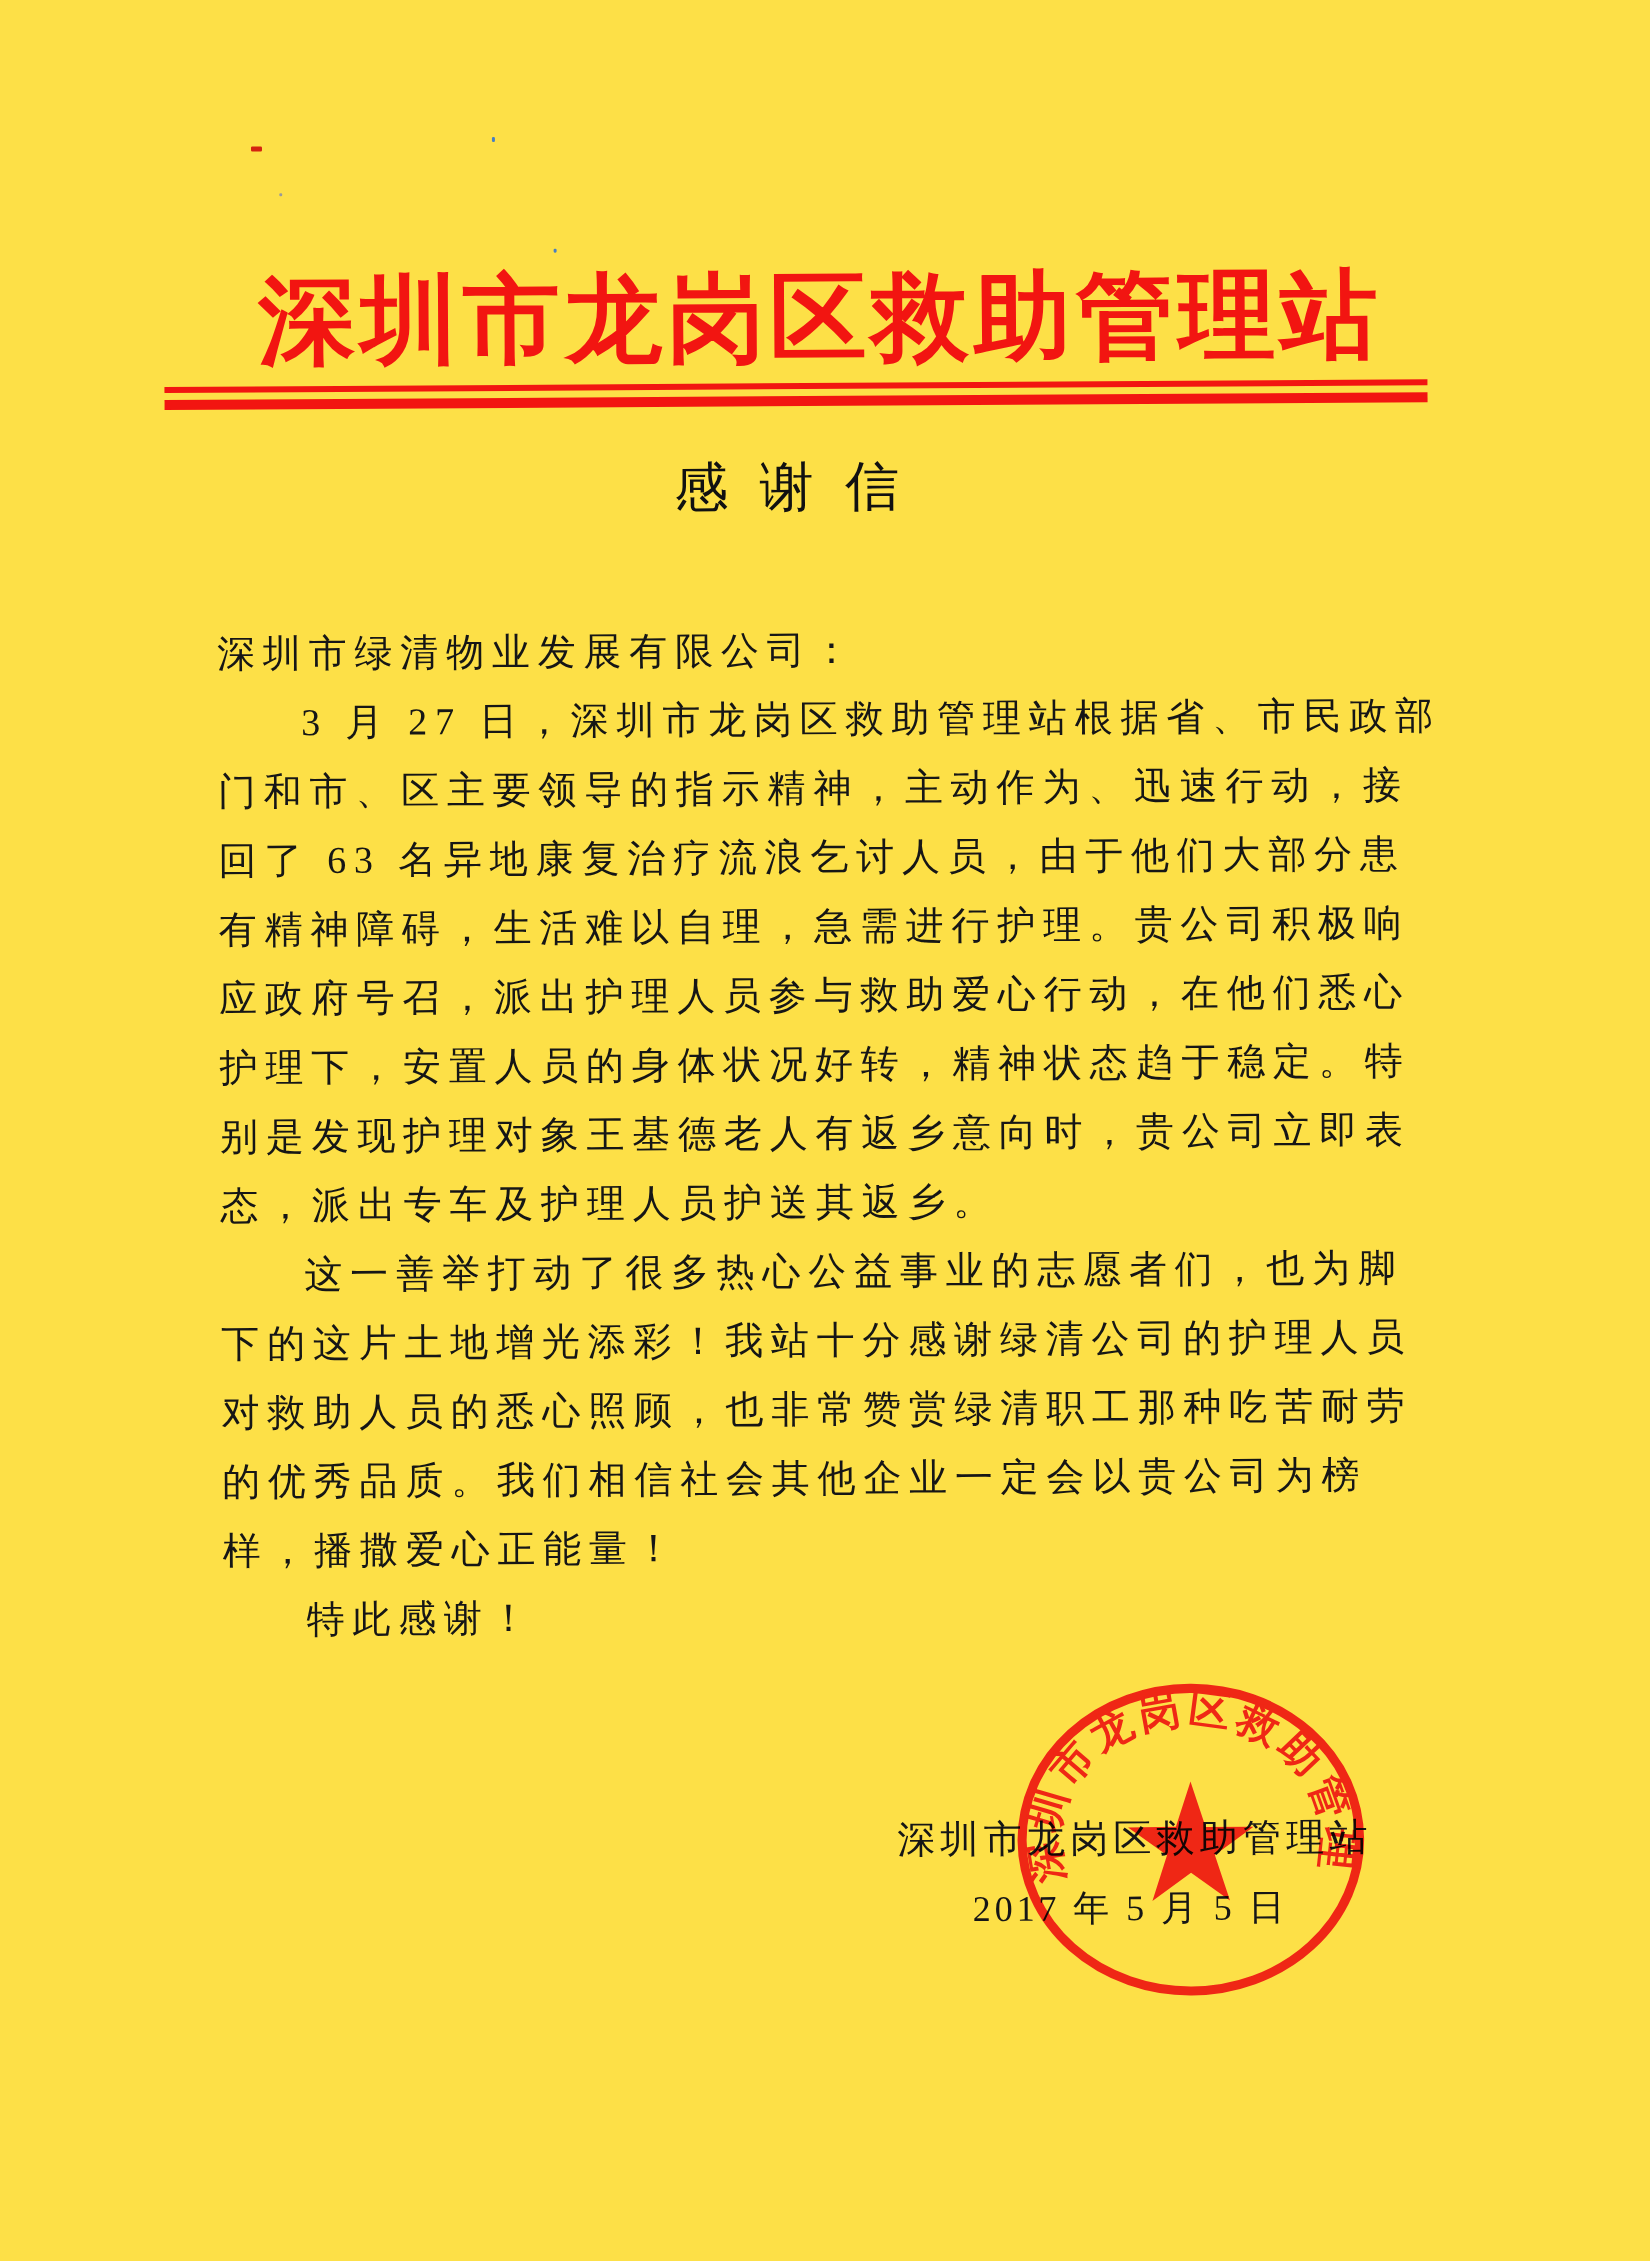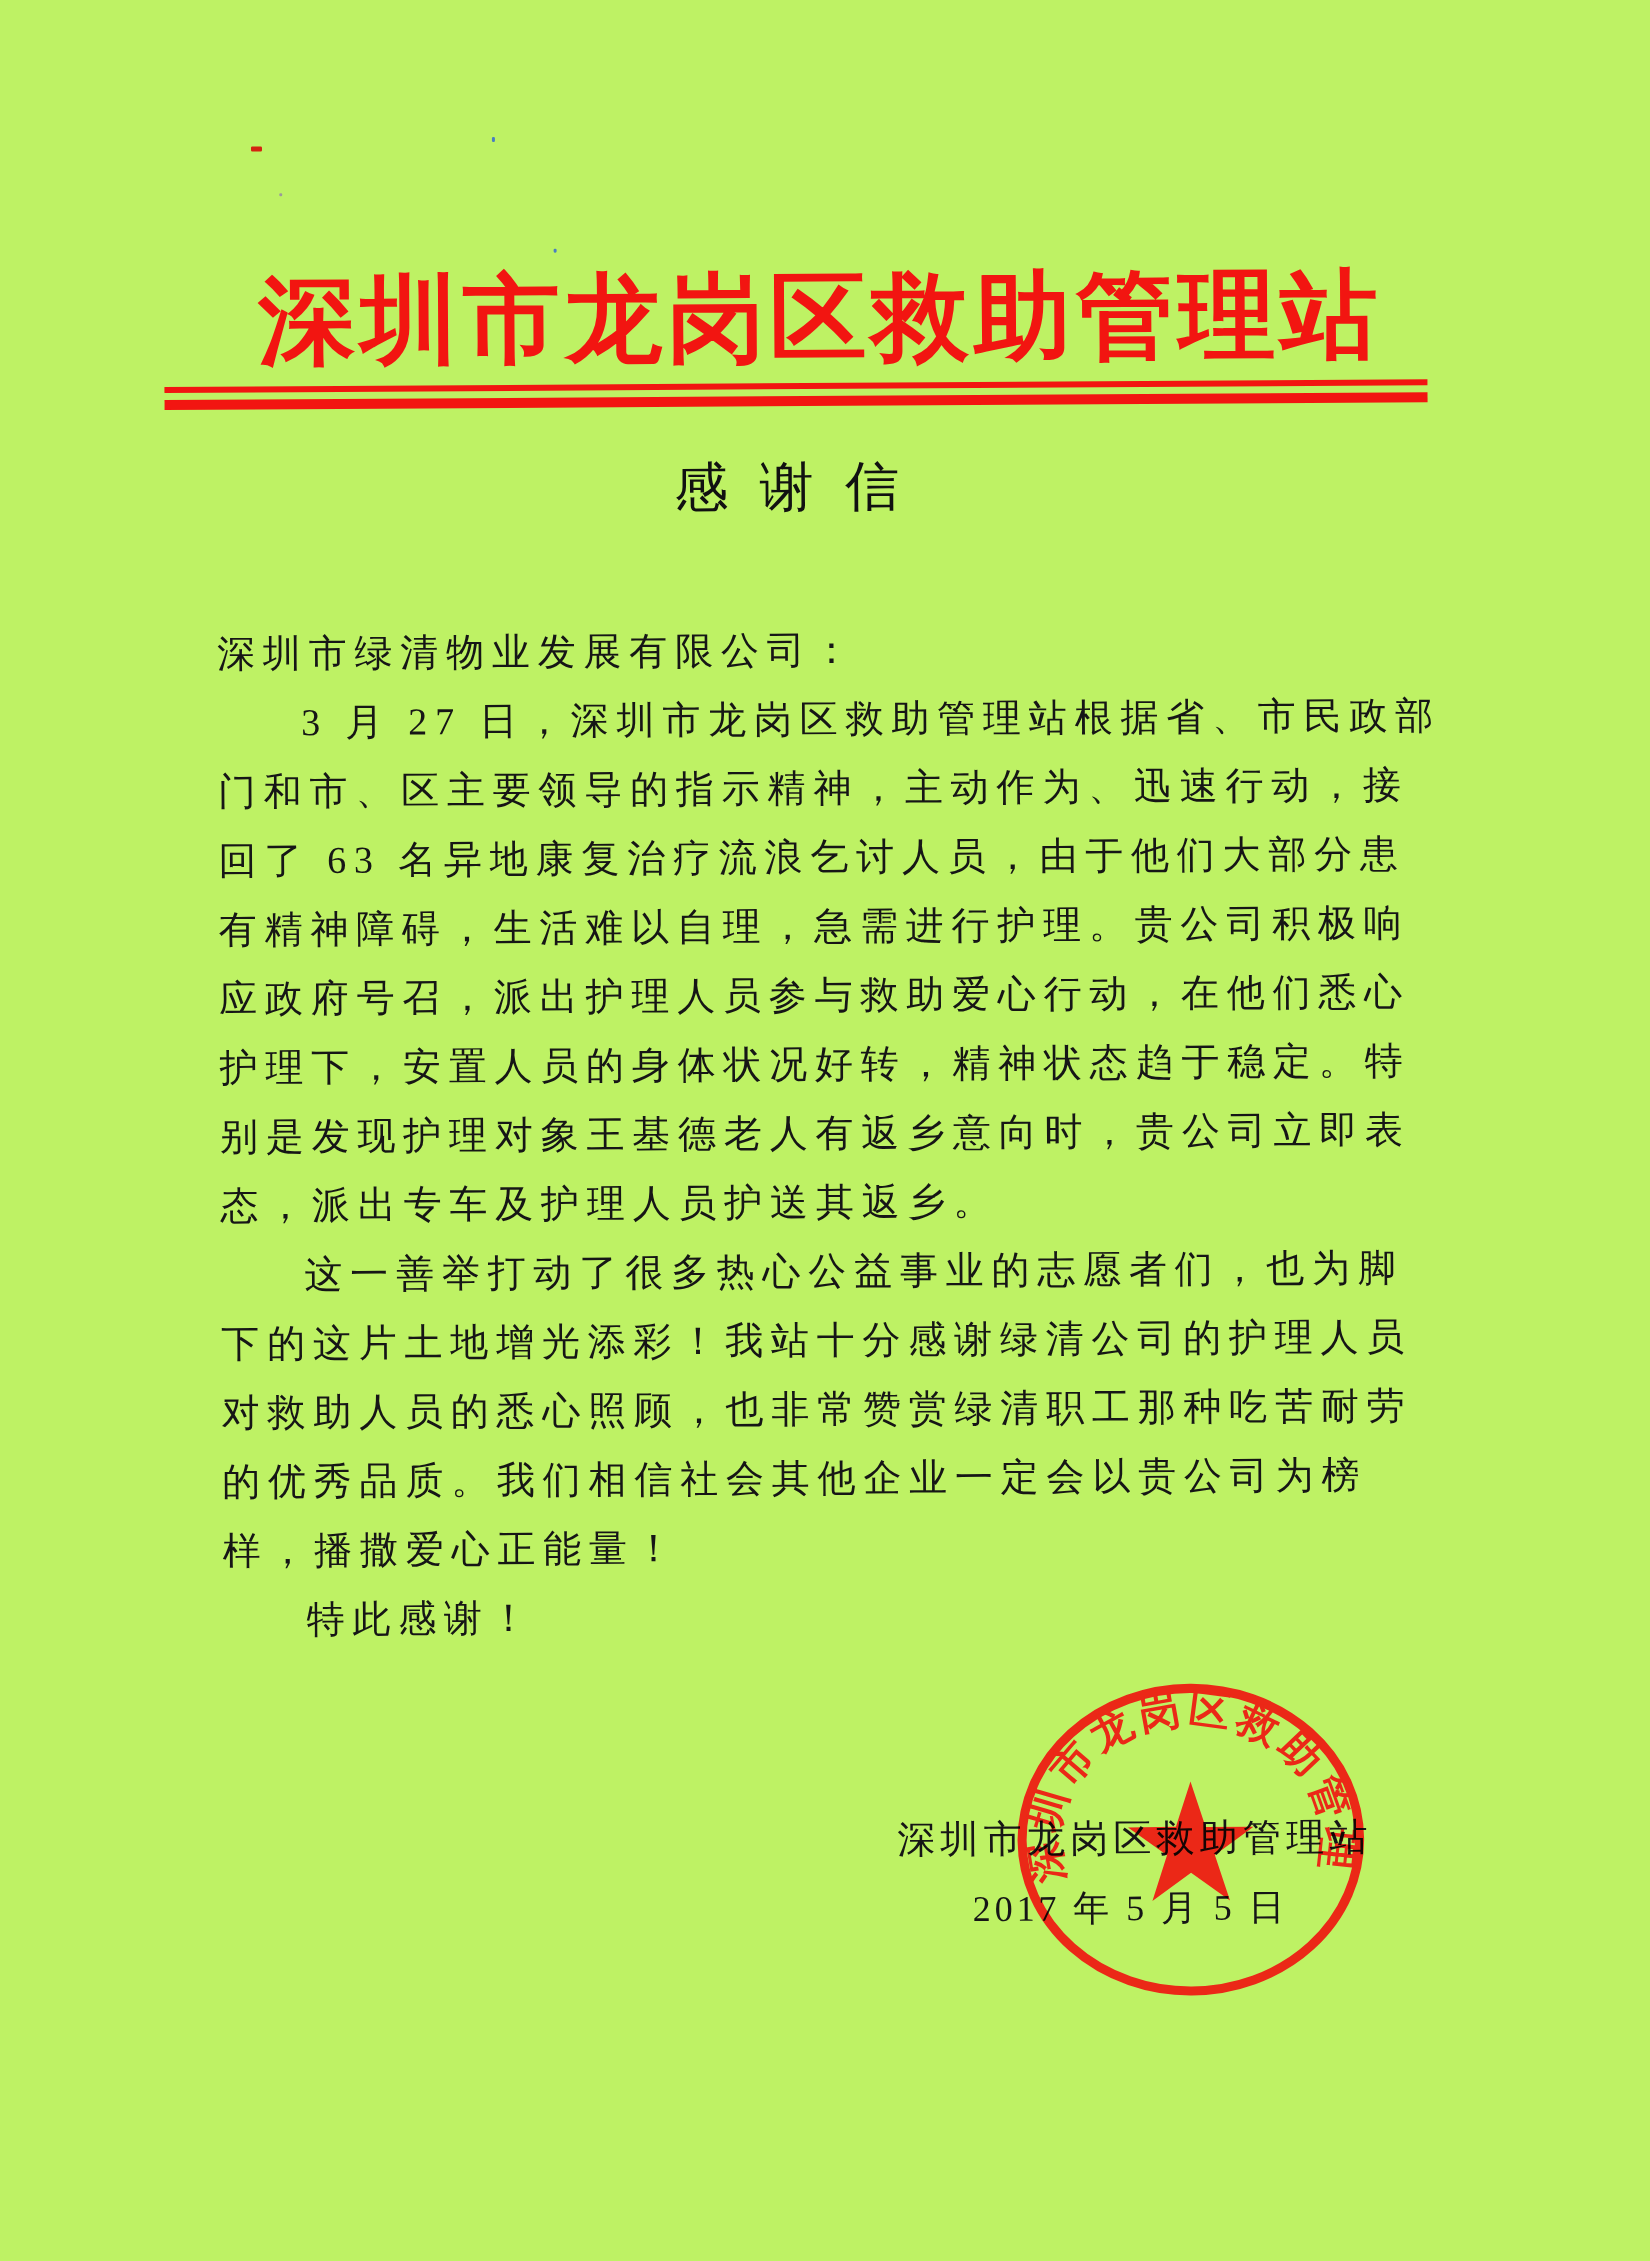--- a/index.html
+++ b/index.html
@@ -1,20 +1,20 @@
 <!DOCTYPE html>
 <html style="font-size:10.3px"><head>
 <meta charset="utf-8">
 <style>
   html, body { margin: 0; padding: 0; background: #e8e8e8; }
   .page {
     position: relative;
     width: 1651px;
     height: 2261px;
-    background: #bef264;
+    background: #fde047;
     overflow: hidden;
     font-family: "Liberation Serif", "DejaVu Serif", serif;
     color: #161616;
   }
   .tilt {
     position: absolute;
     inset: 0;
     transform: rotate(-0.35deg);
     transform-origin: 825px 1131px;
   }

